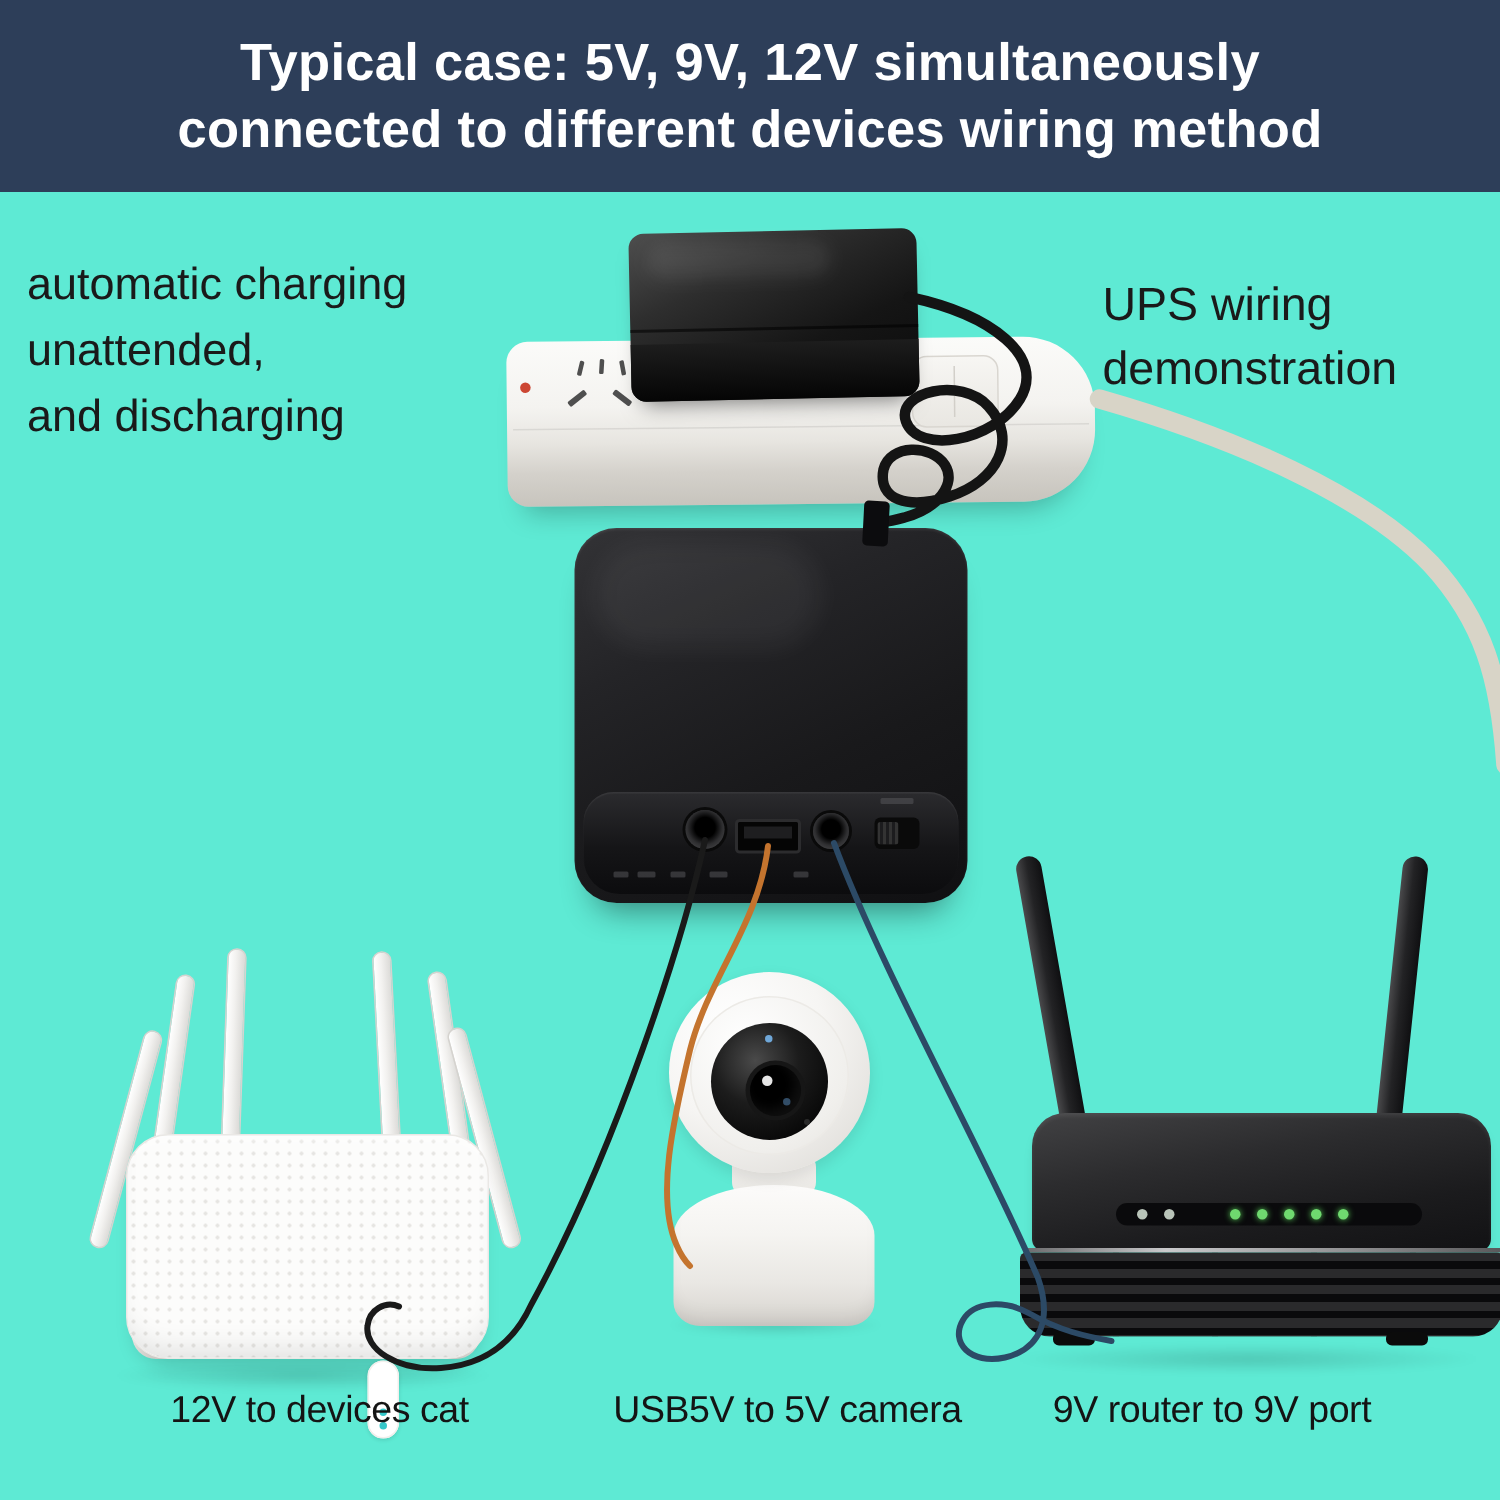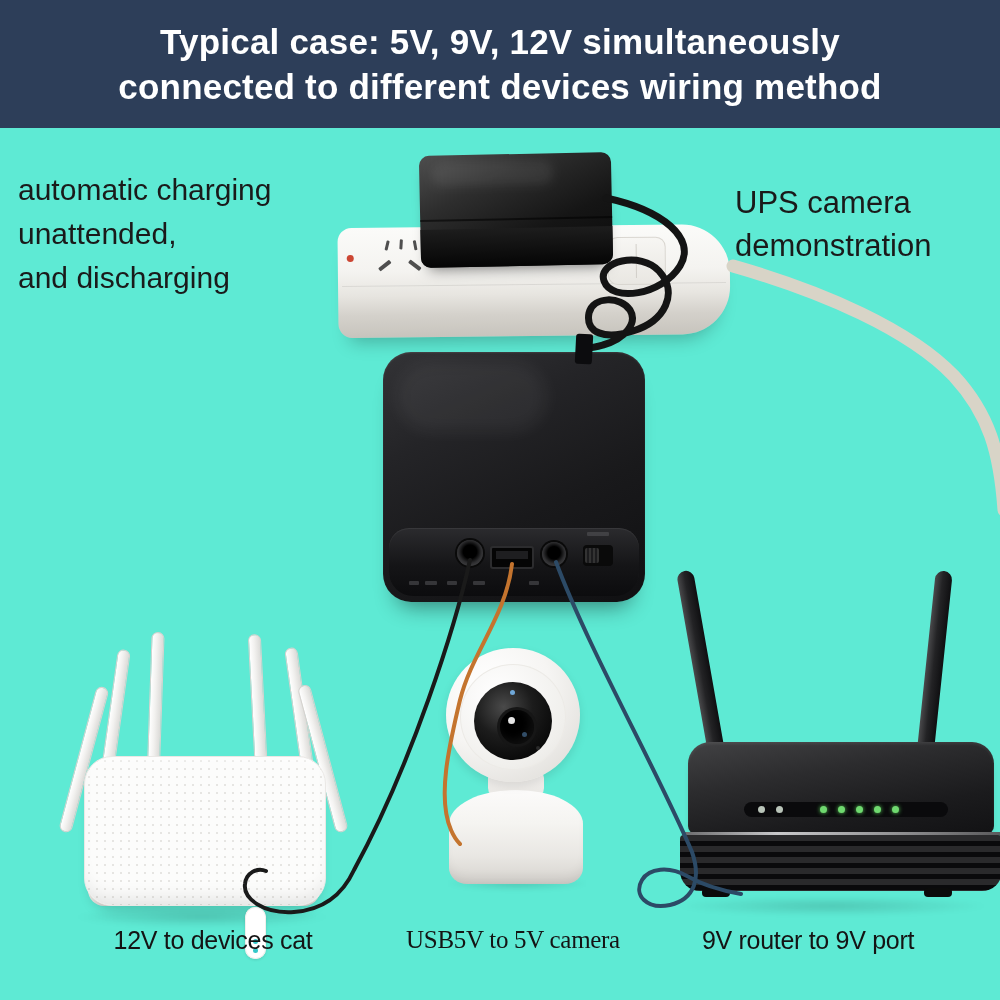--- a/index.html
+++ b/index.html
@@ -10,21 +10,21 @@
           display:flex;flex-direction:column;justify-content:center;align-items:center;z-index:5;}
   .banner-line{color:#ffffff;font-size:35px;font-weight:600;line-height:45px;letter-spacing:.2px;white-space:nowrap;}
   
   .note{position:absolute;z-index:4;}
   .note div{white-space:nowrap;}
   .note-left{left:18px;top:168px;font-size:30px;line-height:44px;color:#1a1a1a;}
   .note-ups{left:735px;top:181px;font-size:31px;line-height:43px;color:#1a1a1a;}
   .note-adapter{left:678px;top:414px;font-size:32px;line-height:48px;color:#1a1a1a;}
   .caption{position:absolute;top:926px;transform:translateX(-50%);font-size:25px;color:#141414;
            letter-spacing:-.3px;white-space:nowrap;z-index:4;}
-  .cap-1{left:213px;} .cap-2{left:513px;font-family:Liberation Serif, serif;} .cap-3{left:808px;}
+  .cap-1{left:213px;} .cap-2{left:525px;} .cap-3{left:808px;}
   
   .abs{position:absolute;}
   .shadow{position:absolute;background:radial-gradient(ellipse at center, rgba(0,0,0,.14), rgba(0,0,0,0) 70%);
           filter:blur(2px);border-radius:50%;}
   
   .strip{left:338px;top:226px;width:392px;height:110px;z-index:2;transform:rotate(-.6deg);
          border-radius:14px 48px 48px 14px;
          background:linear-gradient(180deg,#fbfbf9 0%,#f4f3f0 40%,#e7e5e0 62%,#d4d1cb 80%,#c7c4bd 100%);
          box-shadow:0 16px 18px -12px rgba(0,0,0,.25);}
   .strip-seam{left:4px;top:58px;width:384px;height:1px;background:rgba(0,0,0,.08);}
@@ -143,21 +143,21 @@
     <div class="banner-line">Typical case: 5V, 9V, 12V simultaneously</div>
     <div class="banner-line">connected to different devices wiring method</div>
   </header>
 
   <div class="note note-left">
     <div>automatic charging</div>
     <div>unattended,</div>
     <div>and discharging</div>
   </div>
   <div class="note note-ups">
-    <div>UPS camera</div>
+    <div>UPS wiring</div>
     <div>demonstration</div>
   </div>
   <div class="note note-adapter">
   </div>
 
   <div class="abs strip">
     <div class="abs strip-seam"></div>
     <div class="abs strip-led"></div>
     <div class="abs sock">
       <span class="abs pinA p1"></span>

